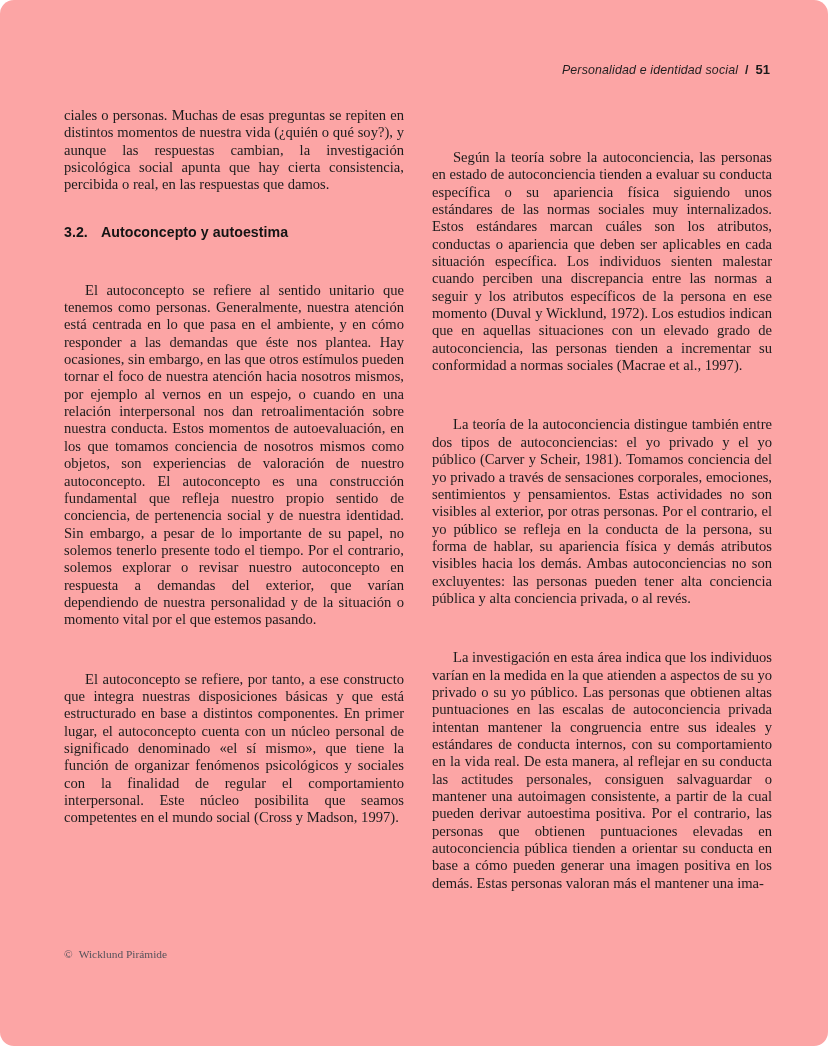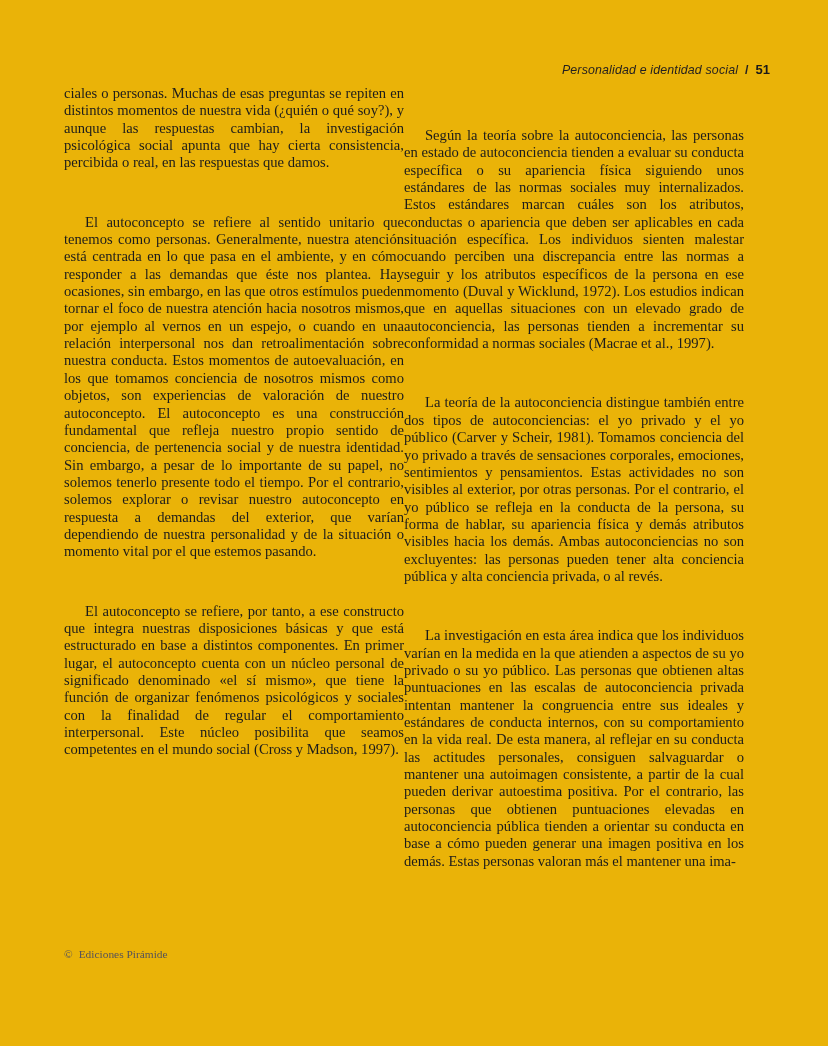--- a/index.html
+++ b/index.html
@@ -4,23 +4,24 @@
 <style>
   html, body {
     margin: 0;
     padding: 0;
     background: #ffffff;
   }
   .page {
     position: relative;
     width: 828px;
     height: 1046px;
-    background: #eab308;
+    background: #fca5a5;
     overflow: hidden;
     box-sizing: border-box;
+    border-radius: 14px;
   }
 
   
   .running-head {
     position: absolute;
     top: 62px;
     right: 58px;
     display: flex;
     align-items: baseline;
     gap: 7px;
@@ -42,24 +43,25 @@
   .running-head .rh-page {
     font-family: "Liberation Sans", sans-serif;
     font-size: 13px;
     font-weight: 700;
     color: #1a1a1a;
   }
 
   
   .columns {
     position: absolute;
-    top: 85px;
+    top: 107px;
     left: 64px;
     width: 708px;
     display: flex;
+    gap: 28px;
   }
   .col {
     width: 340px;
   }
 
   p.body {
     margin: 0;
     font-family: "Liberation Serif", "DejaVu Serif", serif;
     font-size: 14.6px;
     line-height: 17.35px;
@@ -119,31 +121,37 @@
     <span class="rh-title">Personalidad e identidad social</span>
     <span class="rh-sep">/</span>
     <span class="rh-page">51</span>
   </div>
 
   <div class="columns">
 
     <div class="col">
       <p class="body">ciales o personas. Muchas de esas preguntas se repiten en distintos momentos de nuestra vida (¿quién o qué soy?), y aunque las respuestas cambian, la investigación psicológica social apunta que hay cierta consistencia, percibida o real, en las respuestas que damos.</p>
 
+      <div class="heading-block">
+        <h2 class="section-heading">
+          <span class="sh-num">3.2.</span>
+          <span class="sh-title">Autoconcepto y autoestima</span>
+        </h2>
+      </div>
 
       <p class="body indent">El autoconcepto se refiere al sentido unitario que tenemos como personas. Generalmente, nuestra atención está centrada en lo que pasa en el ambiente, y en cómo responder a las demandas que éste nos plantea. Hay ocasiones, sin embargo, en las que otros estímulos pueden tornar el foco de nuestra atención hacia nosotros mismos, por ejemplo al vernos en un espejo, o cuando en una relación interpersonal nos dan retroalimentación sobre nuestra conducta. Estos momentos de autoevaluación, en los que tomamos conciencia de nosotros mismos como objetos, son experiencias de valoración de nuestro autoconcepto. El autoconcepto es una construcción fundamental que refleja nuestro propio sentido de conciencia, de pertenencia social y de nuestra identidad. Sin embargo, a pesar de lo importante de su papel, no solemos tenerlo presente todo el tiempo. Por el contrario, solemos explorar o revisar nuestro autoconcepto en respuesta a demandas del exterior, que varían dependiendo de nuestra personalidad y de la situación o momento vital por el que estemos pasando.</p>
       <p class="body indent">El autoconcepto se refiere, por tanto, a ese constructo que integra nuestras disposiciones básicas y que está estructurado en base a distintos componentes. En primer lugar, el autoconcepto cuenta con un núcleo personal de significado denominado «el sí mismo», que tiene la función de organizar fenómenos psicológicos y sociales con la finalidad de regular el comportamiento interpersonal. Este núcleo posibilita que seamos competentes en el mundo social (Cross y Madson, 1997).</p>
     </div>
 
     <div class="col">
       <p class="body indent">Según la teoría sobre la autoconciencia, las personas en estado de autoconciencia tienden a evaluar su conducta específica o su apariencia física siguiendo unos estándares de las normas sociales muy internalizados. Estos estándares marcan cuáles son los atributos, conductas o apariencia que deben ser aplicables en cada situación específica. Los individuos sienten malestar cuando perciben una discrepancia entre las normas a seguir y los atributos específicos de la persona en ese momento (Duval y Wicklund, 1972). Los estudios indican que en aquellas situaciones con un elevado grado de autoconciencia, las personas tienden a incrementar su conformidad a normas sociales (Macrae et al., 1997).</p>
       <p class="body indent">La teoría de la autoconciencia distingue también entre dos tipos de autoconciencias: el yo privado y el yo público (Carver y Scheir, 1981). Tomamos conciencia del yo privado a través de sensaciones corporales, emociones, sentimientos y pensamientos. Estas actividades no son visibles al exterior, por otras personas. Por el contrario, el yo público se refleja en la conducta de la persona, su forma de hablar, su apariencia física y demás atributos visibles hacia los demás. Ambas autoconciencias no son excluyentes: las personas pueden tener alta conciencia pública y alta conciencia privada, o al revés.</p>
       <p class="body indent">La investigación en esta área indica que los individuos varían en la medida en la que atienden a aspectos de su yo privado o su yo público. Las personas que obtienen altas puntuaciones en las escalas de autoconciencia privada intentan mantener la congruencia entre sus ideales y estándares de conducta internos, con su comportamiento en la vida real. De esta manera, al reflejar en su conducta las actitudes personales, consiguen salvaguardar o mantener una autoimagen consistente, a partir de la cual pueden derivar autoestima positiva. Por el contrario, las personas que obtienen puntuaciones elevadas en autoconciencia pública tienden a orientar su conducta en base a cómo pueden generar una imagen positiva en los demás. Estas personas valoran más el mantener una ima-</p>
     </div>
 
   </div>
 
   <div class="footer">
     <span class="copy-mark">©</span>
-    <span>Ediciones Pirámide</span>
+    <span>Wicklund Pirámide</span>
   </div>
 
 </div>
 
 </body></html>

